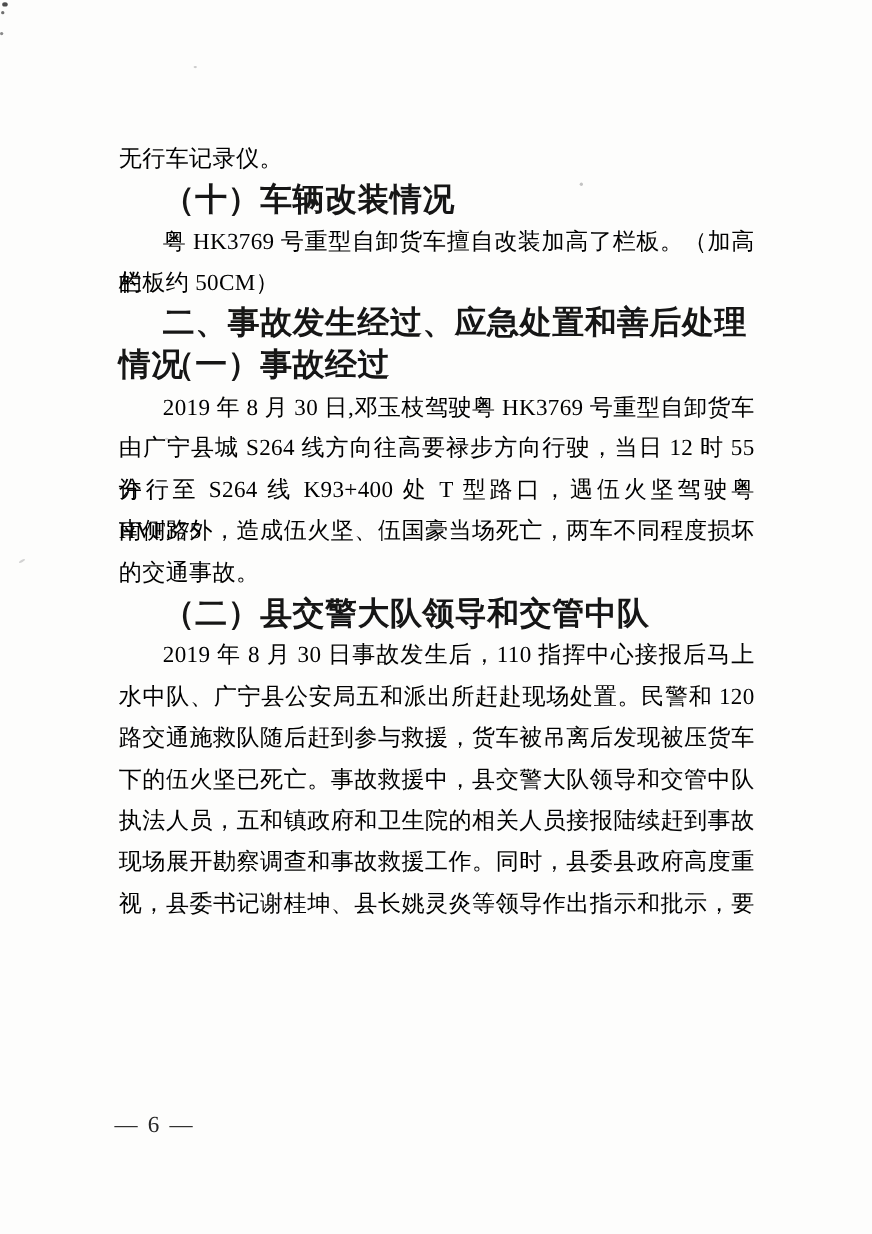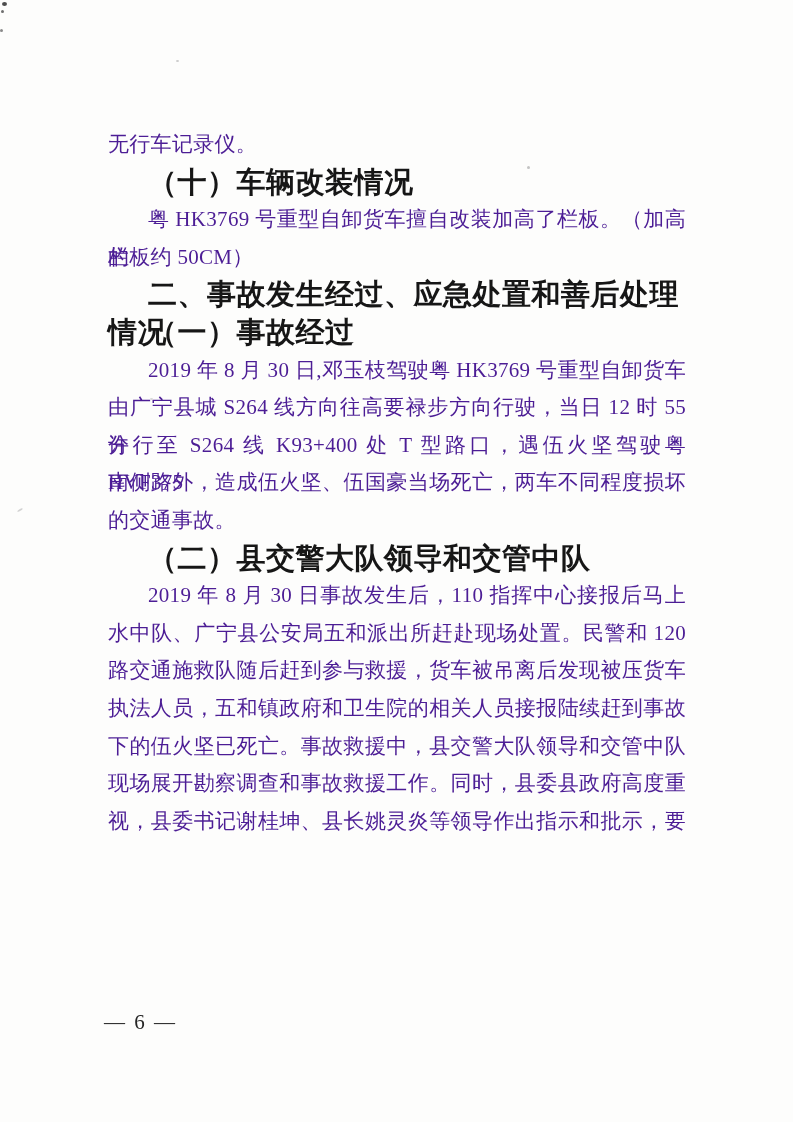--- a/index.html
+++ b/index.html
@@ -24,21 +24,21 @@
   .textblock {
     position: absolute;
     left: 108px;
     top: 126px;
     width: 578px;
   }
   .line {
     height: 37.6px;
     line-height: 37.6px;
     font-size: 21px;
-    color: #4c1d95;
+    color: #000000;
     font-family: "Liberation Serif", serif;
     letter-spacing: 0.3px;
   }
   .line.indent {
     text-indent: 40px;
   }
   .line.justify {
     text-align: justify;
     text-align-last: justify;
   }
@@ -87,22 +87,22 @@
     <div class="line heading indent">（一）事故经过</div>
     <div class="line indent justify">2019 年 8 月 30 日,邓玉枝驾驶粤 HK3769 号重型自卸货车</div>
     <div class="line justify">由广宁县城 S264 线方向往高要禄步方向行驶，当日 12 时 55 分</div>
     <div class="line justify">许行至 S264 线 K93+400 处 T 型路口，遇伍火坚驾驶粤 HVF375</div>
     <div class="line justify">南侧路外，造成伍火坚、伍国豪当场死亡，两车不同程度损坏</div>
     <div class="line">的交通事故。</div>
     <div class="line heading indent">（二）县交警大队领导和交管中队</div>
     <div class="line indent justify">2019 年 8 月 30 日事故发生后，110 指挥中心接报后马上</div>
     <div class="line justify">水中队、广宁县公安局五和派出所赶赴现场处置。民警和 120</div>
     <div class="line justify">路交通施救队随后赶到参与救援，货车被吊离后发现被压货车</div>
+    <div class="line justify">下的伍火坚已死亡。事故救援中，县交警大队领导和交管中队</div>
     <div class="line justify">执法人员，五和镇政府和卫生院的相关人员接报陆续赶到事故</div>
-    <div class="line justify">下的伍火坚已死亡。事故救援中，县交警大队领导和交管中队</div>
     <div class="line justify">现场展开勘察调查和事故救援工作。同时，县委县政府高度重</div>
     <div class="line justify">视，县委书记谢桂坤、县长姚灵炎等领导作出指示和批示，要</div>
   </div>
 
   <div class="pagenum">— 6 —</div>
 
   <div class="speck s1"></div>
   <div class="speck s2"></div>
   <div class="speck s3"></div>
   <div class="speck s4"></div>

